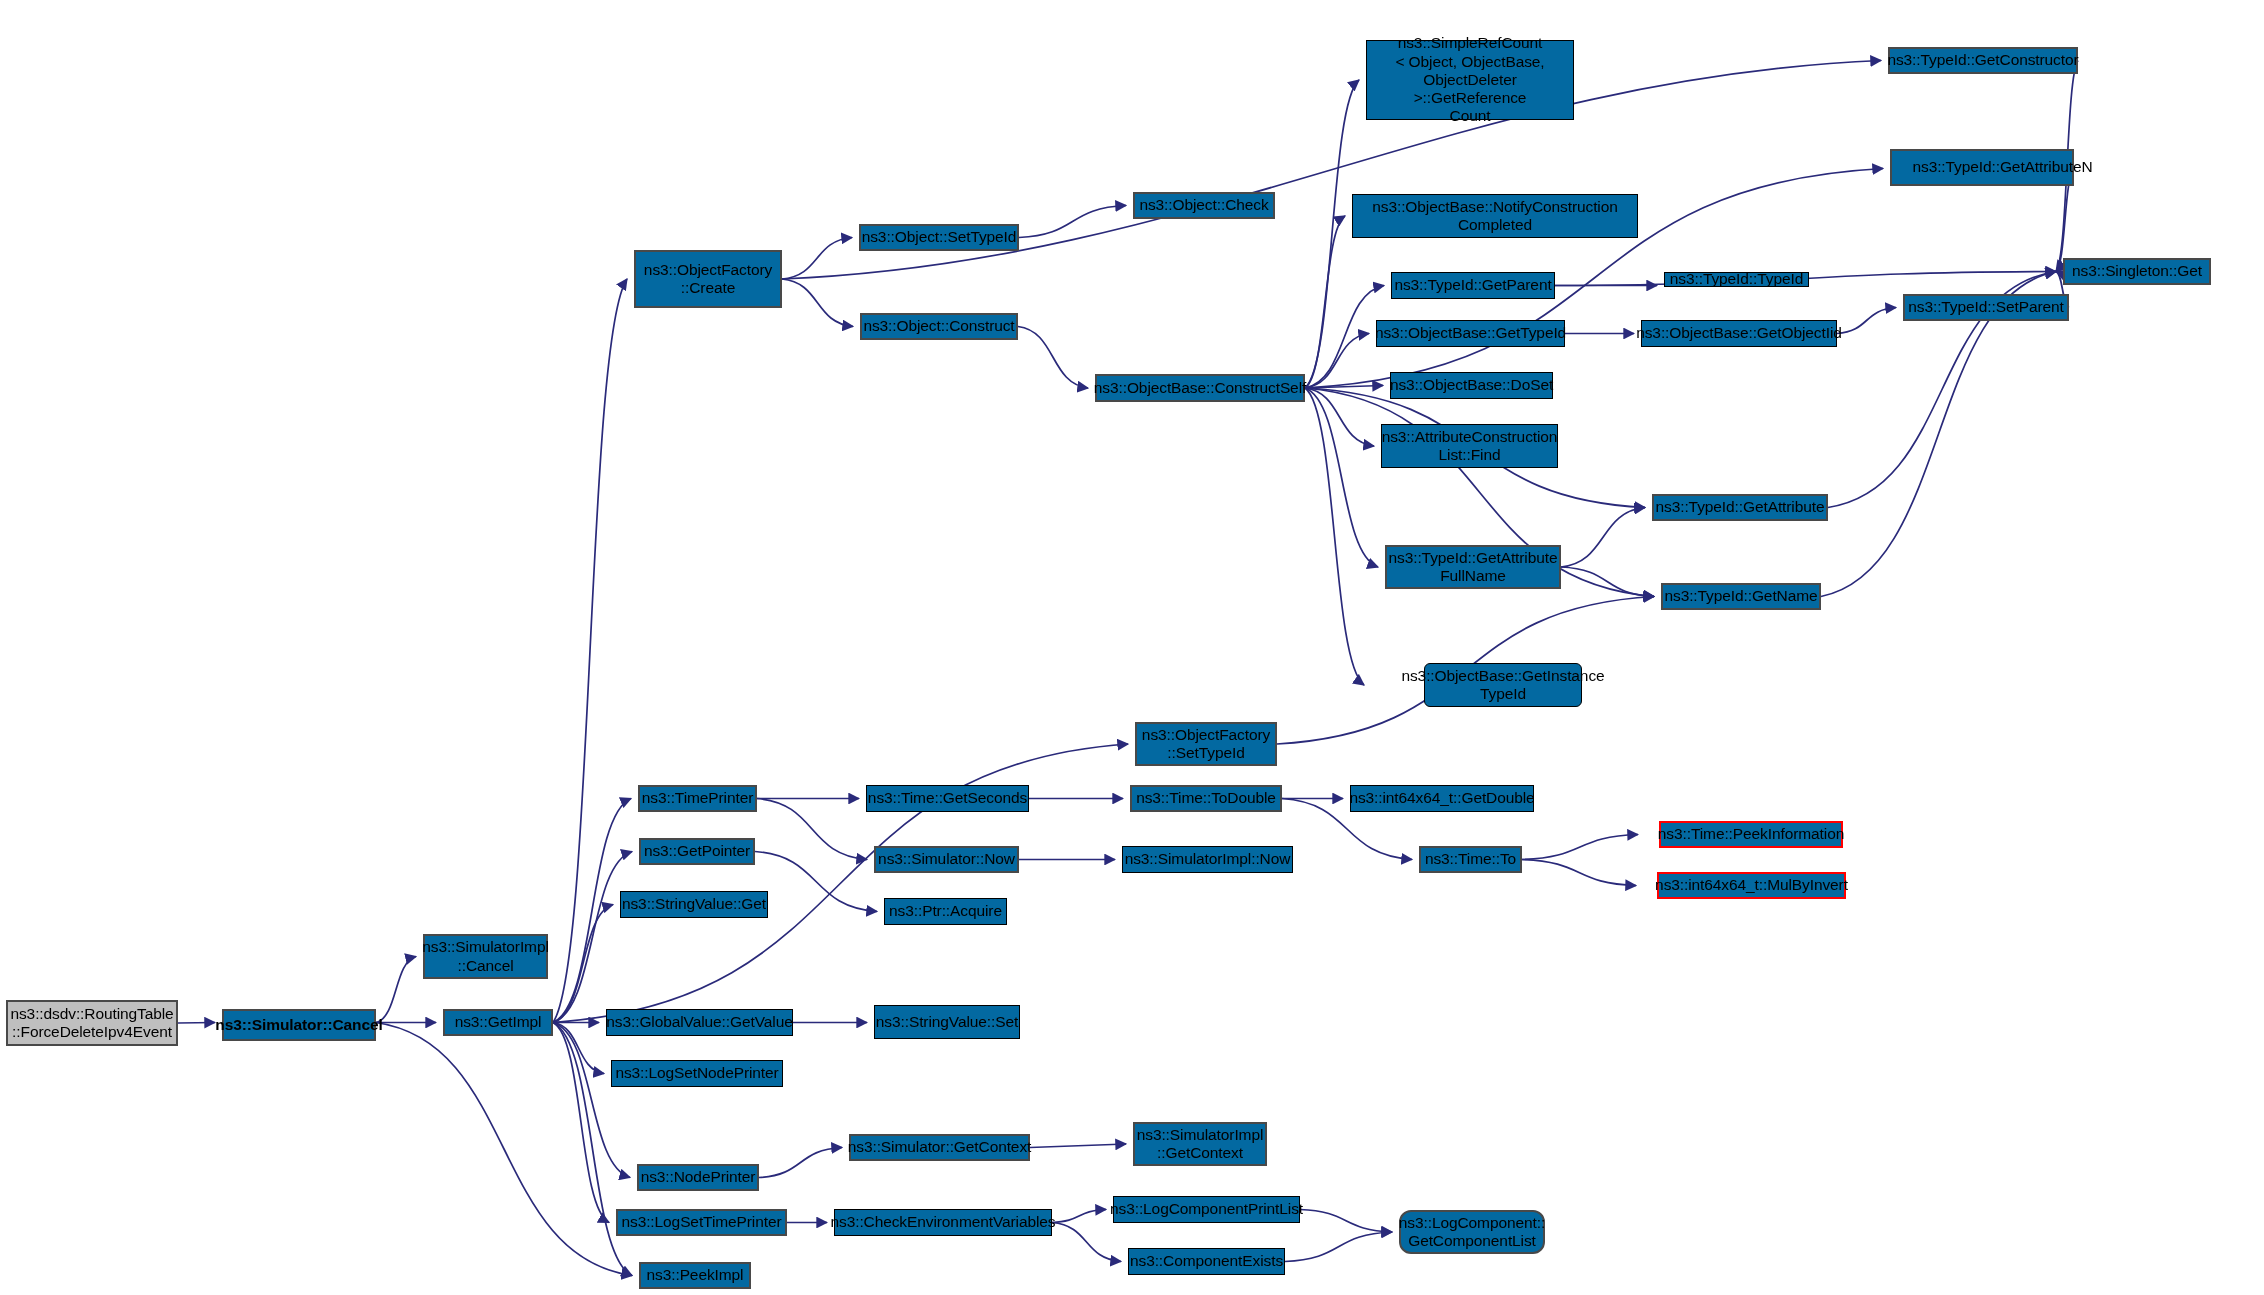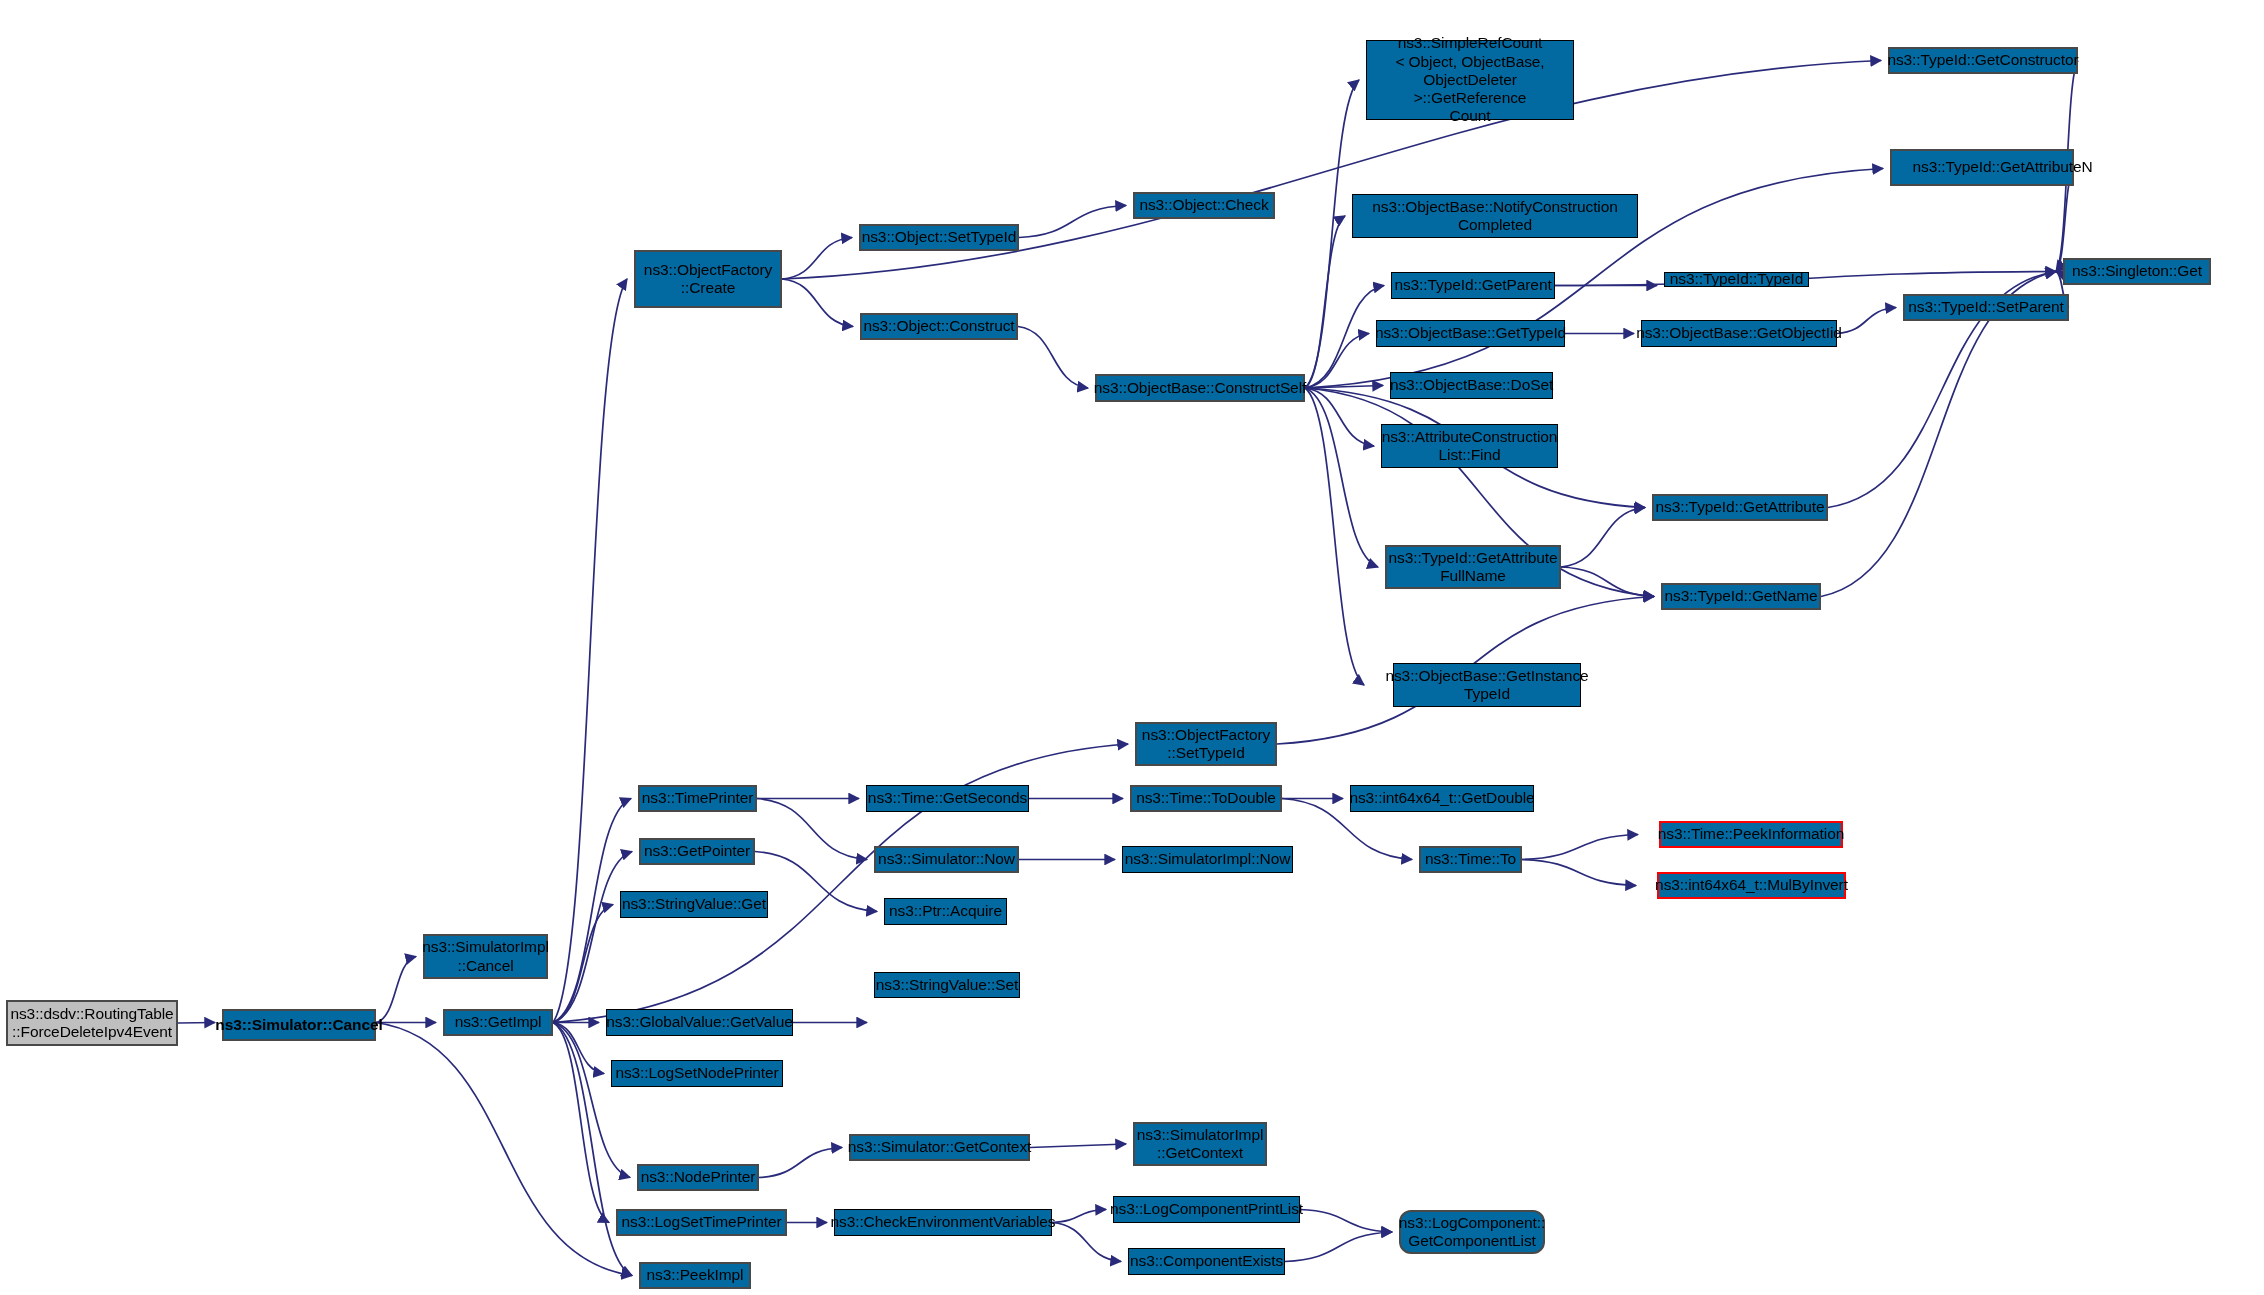--- a/index.html
+++ b/index.html
@@ -123,38 +123,38 @@
       <div class="node" style="left: 1664px; top: 272px; width: 145px; height: 15px;">ns3::TypeId::TypeId</div>
       <div class="node" style="left: 1641px; top: 320px; width: 196px; height: 27px;">ns3::ObjectBase::GetObjectIid</div>
       <div class="node thick" style="left: 1903px; top: 294px; width: 166px; height: 27px;">ns3::TypeId::SetParent</div>
       <div class="node thick" style="left: 1888px; top: 47px; width: 190px; height: 27px;">ns3::TypeId::GetConstructor</div>
       <div class="node thick" style="left: 1890px; top: 149px; width: 184px; height: 37px; padding-left: 44px;">ns3::TypeId::GetAttributeN</div>
       <div class="node thick" style="left: 2063px; top: 258px; width: 148px; height: 27px;">ns3::Singleton::Get</div>
       <div class="node thick" style="left: 1652px; top: 494px; width: 176px; height: 27px;">ns3::TypeId::GetAttribute</div>
       <div class="node thick" style="left: 1385px; top: 545px; width: 176px; height: 44px;">ns3::TypeId::GetAttribute
 FullName</div>
       <div class="node thick" style="left: 1661px; top: 583px; width: 160px; height: 27px;">ns3::TypeId::GetName</div>
-      <div class="node" style="left: 1393px; top: 663px; width: 188px; height: 44px;">ns3::ObjectBase::GetInstance
+      <div class="node" style="left: 1424px; top: 663px; width: 158px; height: 44px; border-radius: 6px;">ns3::ObjectBase::GetInstance
 TypeId</div>
       <div class="node thick" style="left: 1135px; top: 722px; width: 142px; height: 44px;">ns3::ObjectFactory
 ::SetTypeId</div>
       <div class="node thick" style="left: 638px; top: 785px; width: 119px; height: 27px;">ns3::TimePrinter</div>
       <div class="node" style="left: 866px; top: 785px; width: 163px; height: 27px;">ns3::Time::GetSeconds</div>
       <div class="node thick" style="left: 1130px; top: 785px; width: 152px; height: 27px;">ns3::Time::ToDouble</div>
       <div class="node" style="left: 1350px; top: 785px; width: 184px; height: 27px;">ns3::int64x64_t::GetDouble</div>
       <div class="node thick" style="left: 1419px; top: 846px; width: 103px; height: 27px;">ns3::Time::To</div>
       <div class="node red" style="left: 1645px; top: 821px; width: 184px; height: 27px;">ns3::Time::PeekInformation</div>
       <div class="node red" style="left: 1643px; top: 872px; width: 189px; height: 27px;">ns3::int64x64_t::MulByInvert</div>
       <div class="node thick" style="left: 639px; top: 838px; width: 116px; height: 27px;">ns3::GetPointer</div>
       <div class="node" style="left: 620px; top: 891px; width: 148px; height: 27px;">ns3::StringValue::Get</div>
       <div class="node thick" style="left: 874px; top: 846px; width: 145px; height: 27px;">ns3::Simulator::Now</div>
       <div class="node" style="left: 1122px; top: 846px; width: 171px; height: 27px;">ns3::SimulatorImpl::Now</div>
       <div class="node" style="left: 884px; top: 898px; width: 123px; height: 27px;">ns3::Ptr::Acquire</div>
       <div class="node" style="left: 606px; top: 1009px; width: 187px; height: 27px;">ns3::GlobalValue::GetValue</div>
-      <div class="node" style="left: 874px; top: 972px; width: 146px; height: 26px;">ns3::StringValue::Set</div>
+      <div class="node" style="left: 874px; top: 1005px; width: 146px; height: 34px;">ns3::StringValue::Set</div>
       <div class="node" style="left: 611px; top: 1060px; width: 172px; height: 27px;">ns3::LogSetNodePrinter</div>
       <div class="node thick" style="left: 637px; top: 1164px; width: 122px; height: 27px;">ns3::NodePrinter</div>
       <div class="node thick" style="left: 849px; top: 1134px; width: 181px; height: 27px;">ns3::Simulator::GetContext</div>
       <div class="node thick" style="left: 1133px; top: 1122px; width: 134px; height: 44px;">ns3::SimulatorImpl
 ::GetContext</div>
       <div class="node thick" style="left: 616px; top: 1209px; width: 171px; height: 27px;">ns3::LogSetTimePrinter</div>
       <div class="node" style="left: 834px; top: 1209px; width: 218px; height: 27px;">ns3::CheckEnvironmentVariables</div>
       <div class="node thick" style="left: 639px; top: 1262px; width: 112px; height: 27px;">ns3::PeekImpl</div>
       <div class="node" style="left: 1113px; top: 1196px; width: 187px; height: 27px;">ns3::LogComponentPrintList</div>
       <div class="node" style="left: 1128px; top: 1248px; width: 157px; height: 27px;">ns3::ComponentExists</div>

